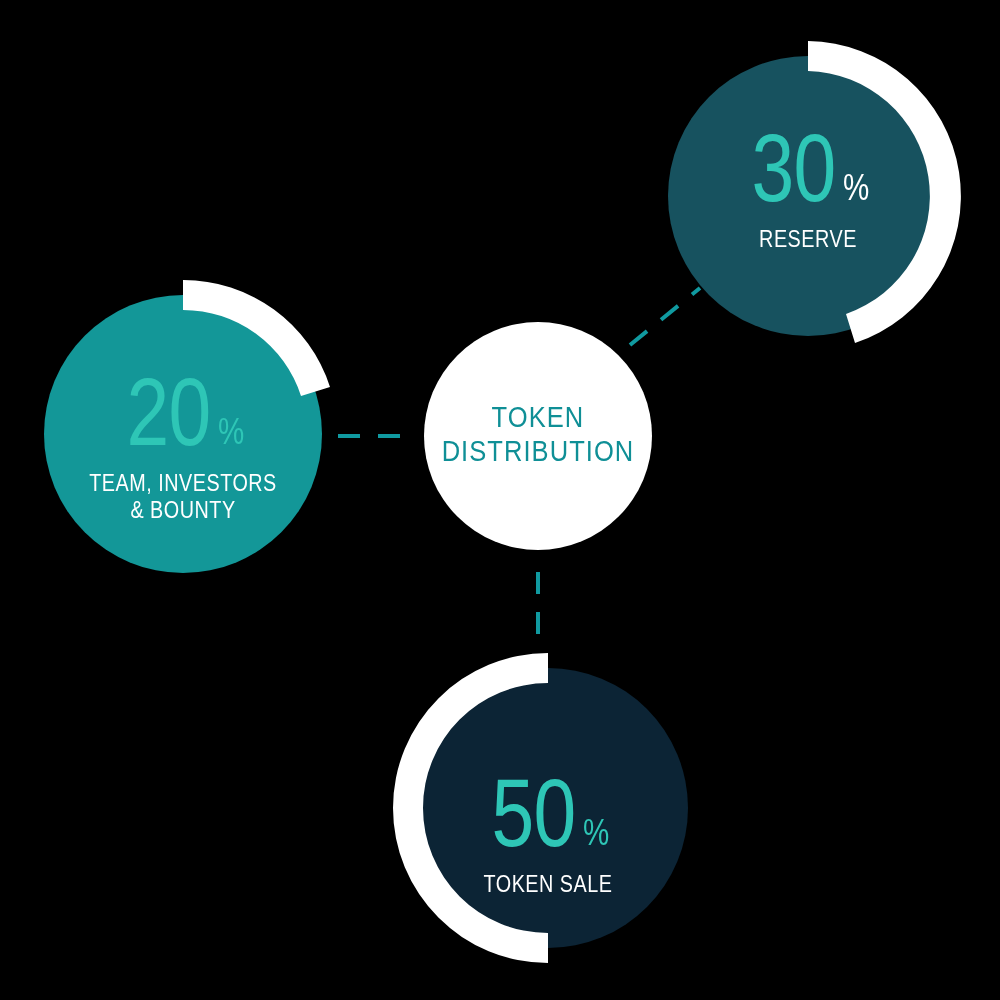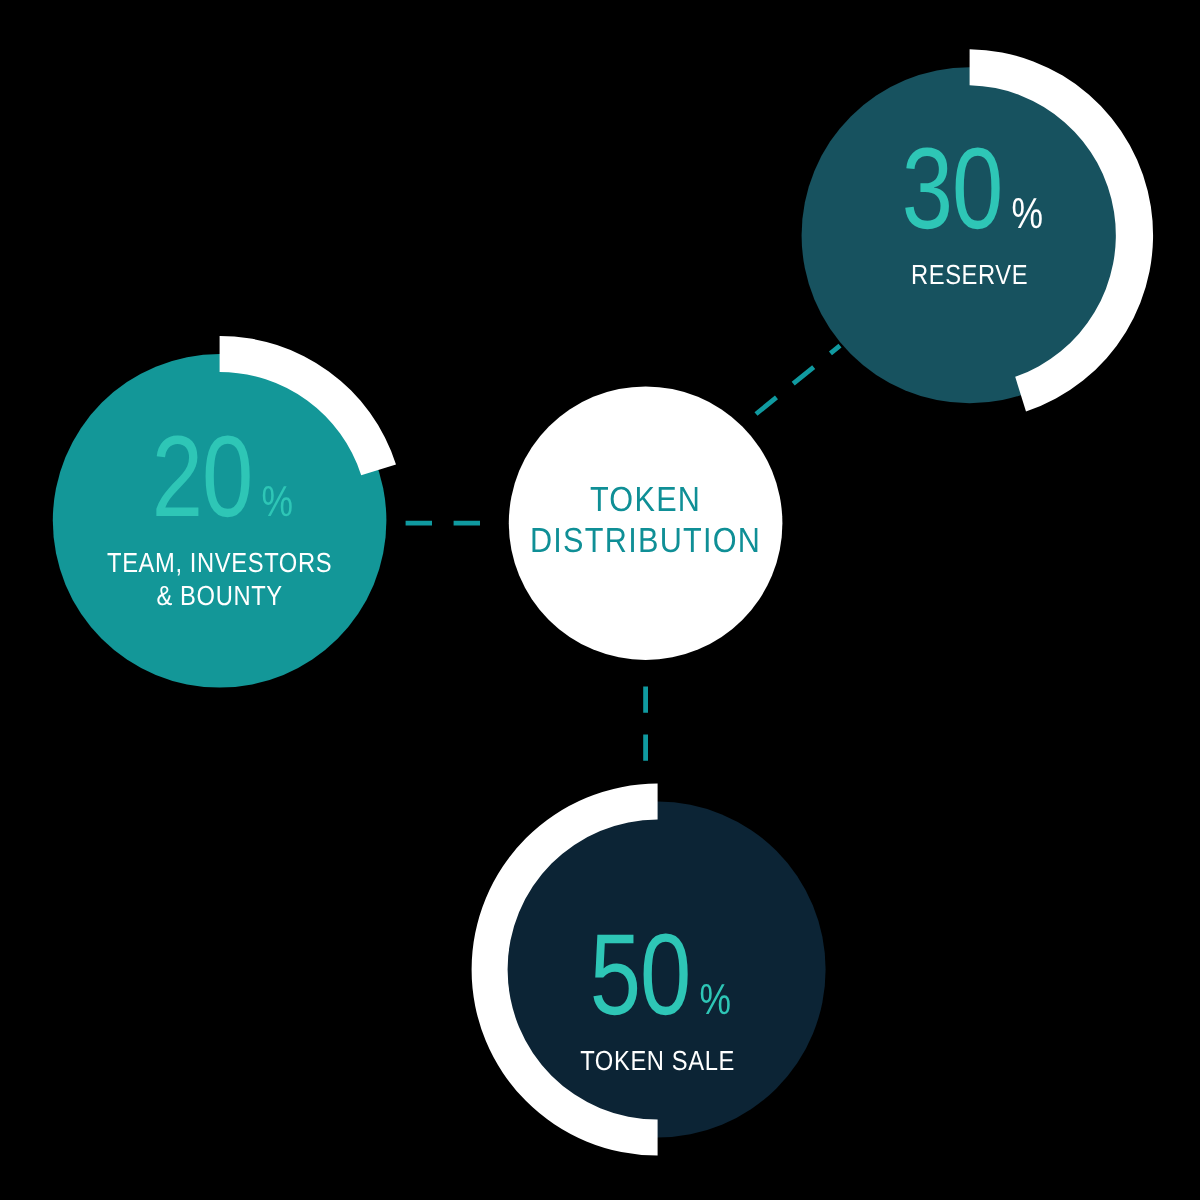--- a/index.html
+++ b/index.html
@@ -113,30 +113,30 @@
       <circle cx="548" cy="808" r="140" fill="#0c2435"></circle>
 
       <path d="M 548 683 A 125 125 0 0 0 548 933 L 548 963 A 155 155 0 0 1 548 653 Z" fill="#ffffff"></path>
     </g>
 
     <g>
       <circle cx="538" cy="436" r="114" fill="#ffffff"></circle>
     </g>
   </svg>
 
-  <div class="node-text" style="left:33px; top:354px; width:300px;">
+  <div class="node-text" style="left:33px; top:368px; width:300px;">
     <div class="pct-row">
       <span class="pct-num" style="color:#2ec6b6;">20</span>
       <span class="pct-sym" style="color:#2ec6b6;">%</span>
     </div>
     <div class="node-label">TEAM, INVESTORS
 &amp; BOUNTY</div>
   </div>
 
-  <div class="node-text" style="left:658px; top:114px; width:300px;">
+  <div class="node-text" style="left:658px; top:124px; width:300px;">
     <div class="pct-row">
       <span class="pct-num" style="color:#2ec6b6;">30</span>
       <span class="pct-sym" style="color:#ffffff;">%</span>
     </div>
     <div class="node-label">RESERVE</div>
   </div>
 
   <div class="node-text" style="left:398px; top:769px; width:300px;">
     <div class="pct-row">
       <span class="pct-num" style="color:#2ec6b6;">50</span>

